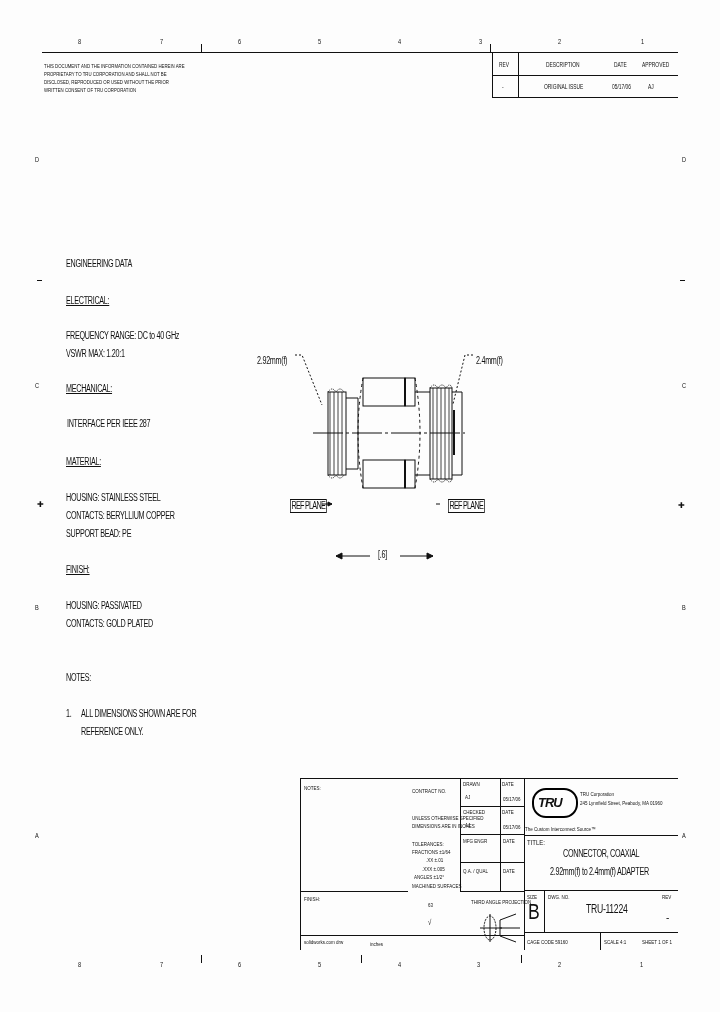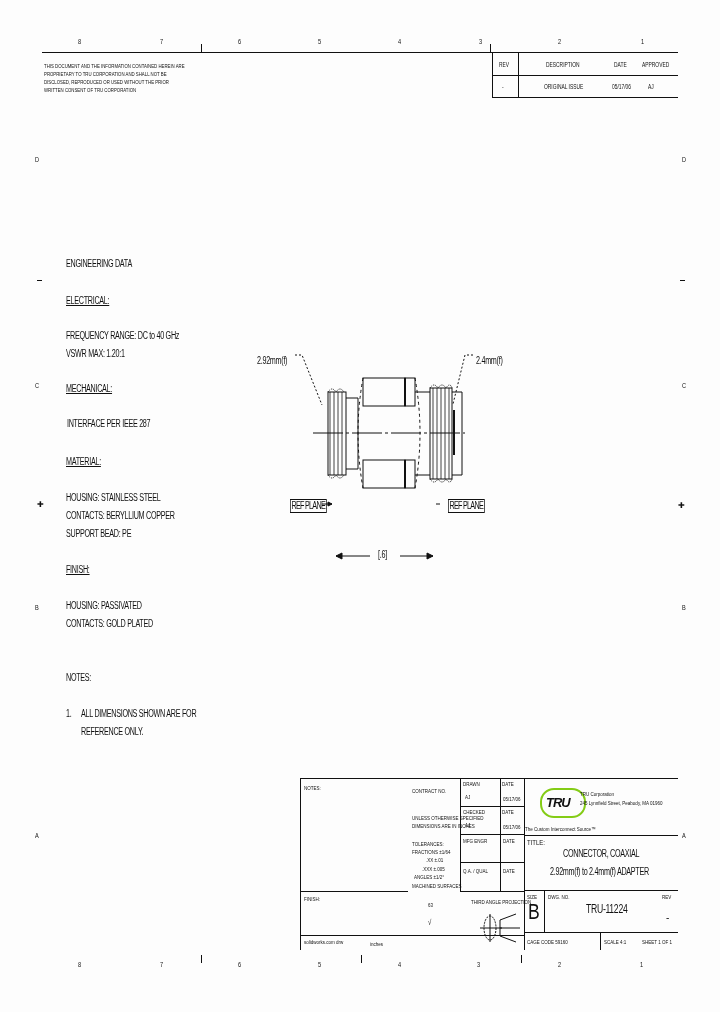--- a/index.html
+++ b/index.html
@@ -179,21 +179,21 @@
   <div class="tb" style="left:203px; top:90px;">DATE</div>
   <div class="tb" style="left:171px; top:121px;">THIRD ANGLE PROJECTION</div>
   <svg class="abs" style="left:178px; top:132px;" width="44" height="36">
     <g stroke="#111" fill="none" stroke-width="1">
       <ellipse cx="12" cy="18" rx="6" ry="12" stroke-dasharray="2,1"></ellipse>
       <path d="M2 18 L24 18 M12 4 L12 32"></path>
       <path d="M22 10 L38 4 M22 26 L38 32 M22 10 L22 26 M22 18 L42 18"></path>
     </g>
   </svg>
 
-  <div class="abs" style="left:240px; top:10px; width:42px; height:26px; border:2px solid #84cc16; border-radius:14px;text-decoration:underline;">
+  <div class="abs" style="left:232px; top:10px; width:42px; height:26px; border:2px solid #000000; border-radius:14px;text-decoration:underline;">
     <div class="abs" style="left:4px; top:5px; font-size:13px; font-weight:bold; font-style:italic; letter-spacing:-1px;">TRU</div>
   </div>
   <div class="tb" style="left:280px; top:13px;">TRU Corporation</div>
   <div class="tb" style="left:280px; top:22px;">245 Lynnfield Street, Peabody, MA 01960</div>
   <div class="tb" style="left:225px; top:48px;">The Custom Interconnect Source™</div>
   <div class="tb" style="left:227px; top:60px; font-size:8px;">TITLE:</div>
   <div class="abs txt narrow" style="left:263px; top:70px;">CONNECTOR, COAXIAL</div>
   <div class="abs txt narrow" style="left:250px; top:88px;">2.92mm(f) to 2.4mm(f) ADAPTER</div>
   <div class="tb" style="left:227px; top:116px;">SIZE</div>
   <div class="abs" style="left:228px; top:121px; font-size:22px; transform:scaleX(0.8); transform-origin:left top;">B</div>

